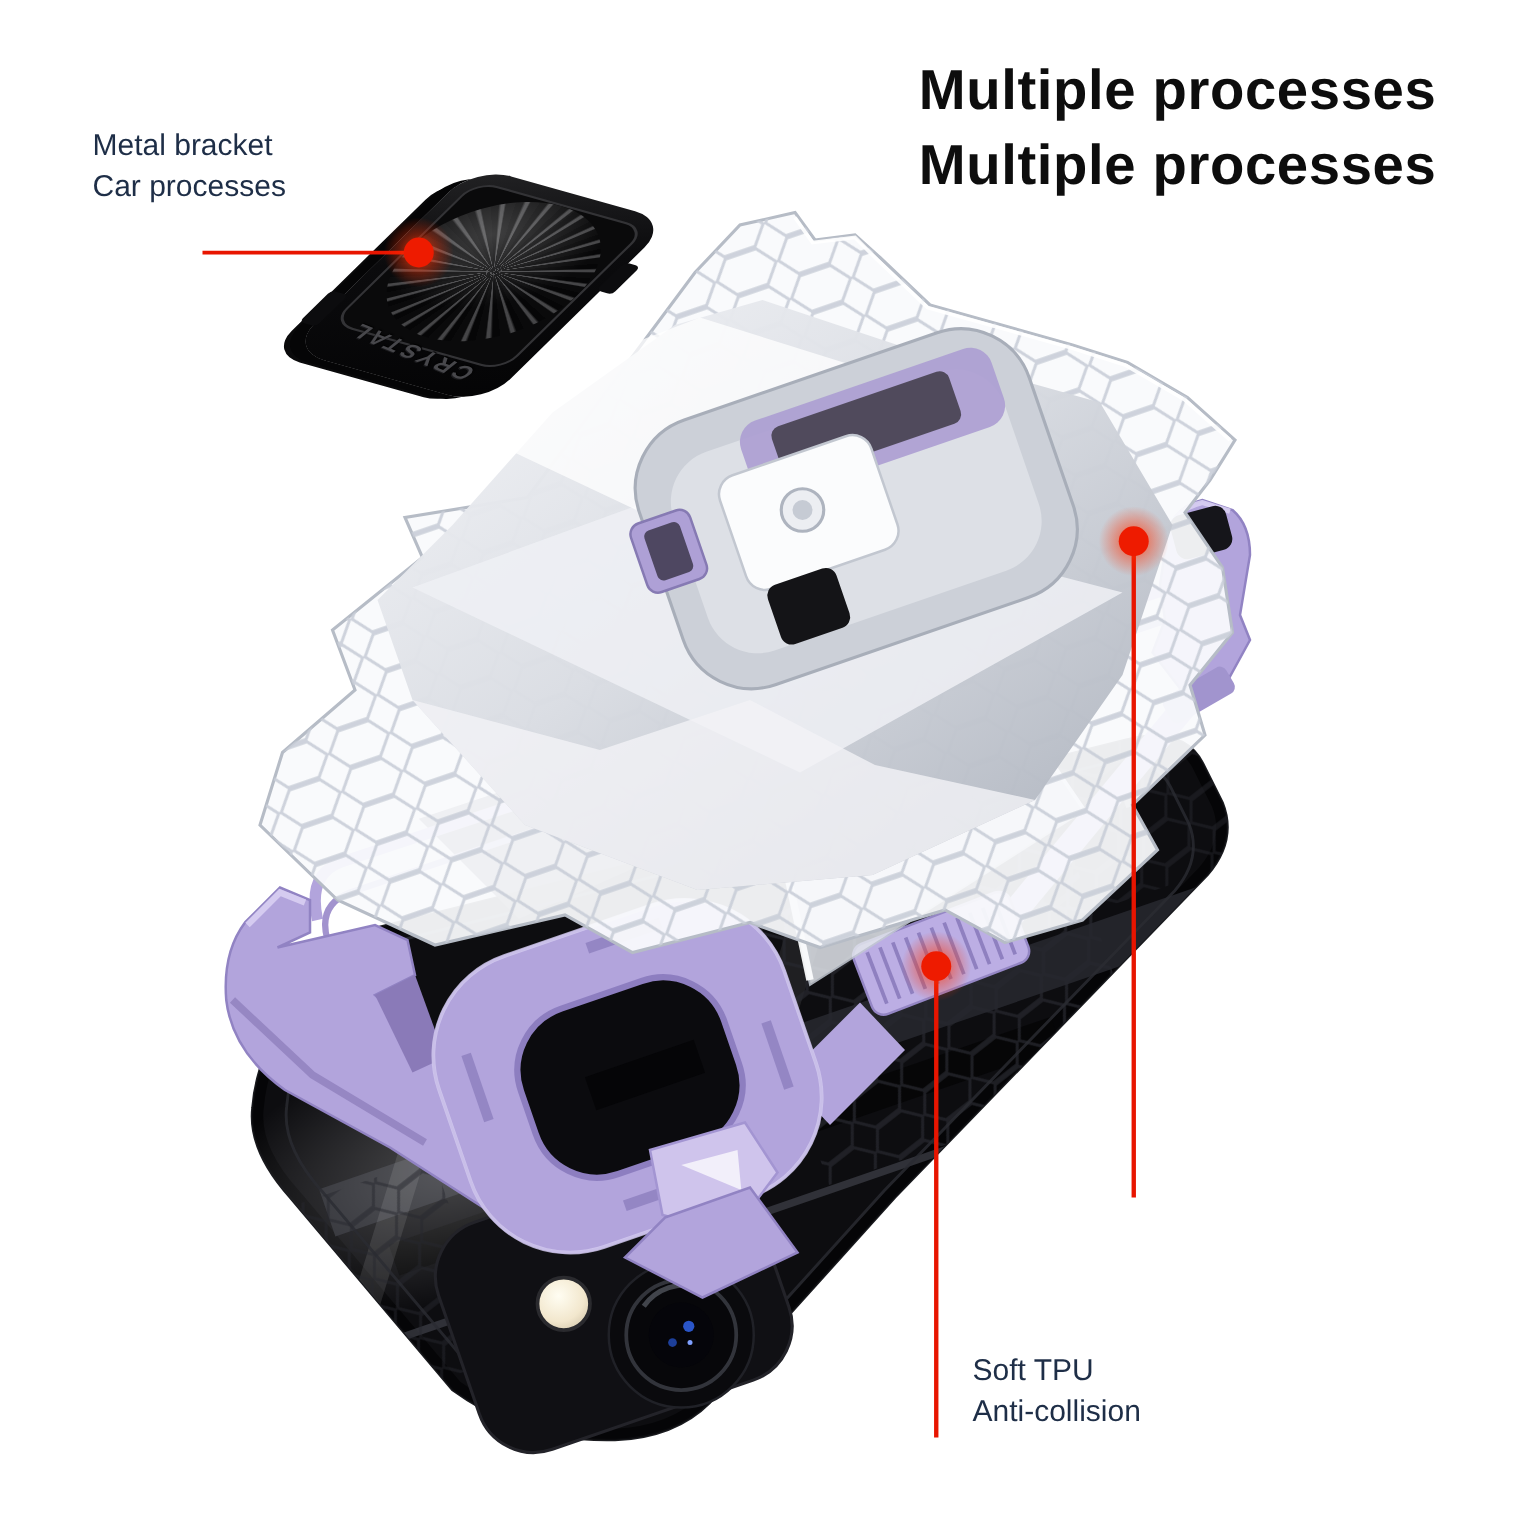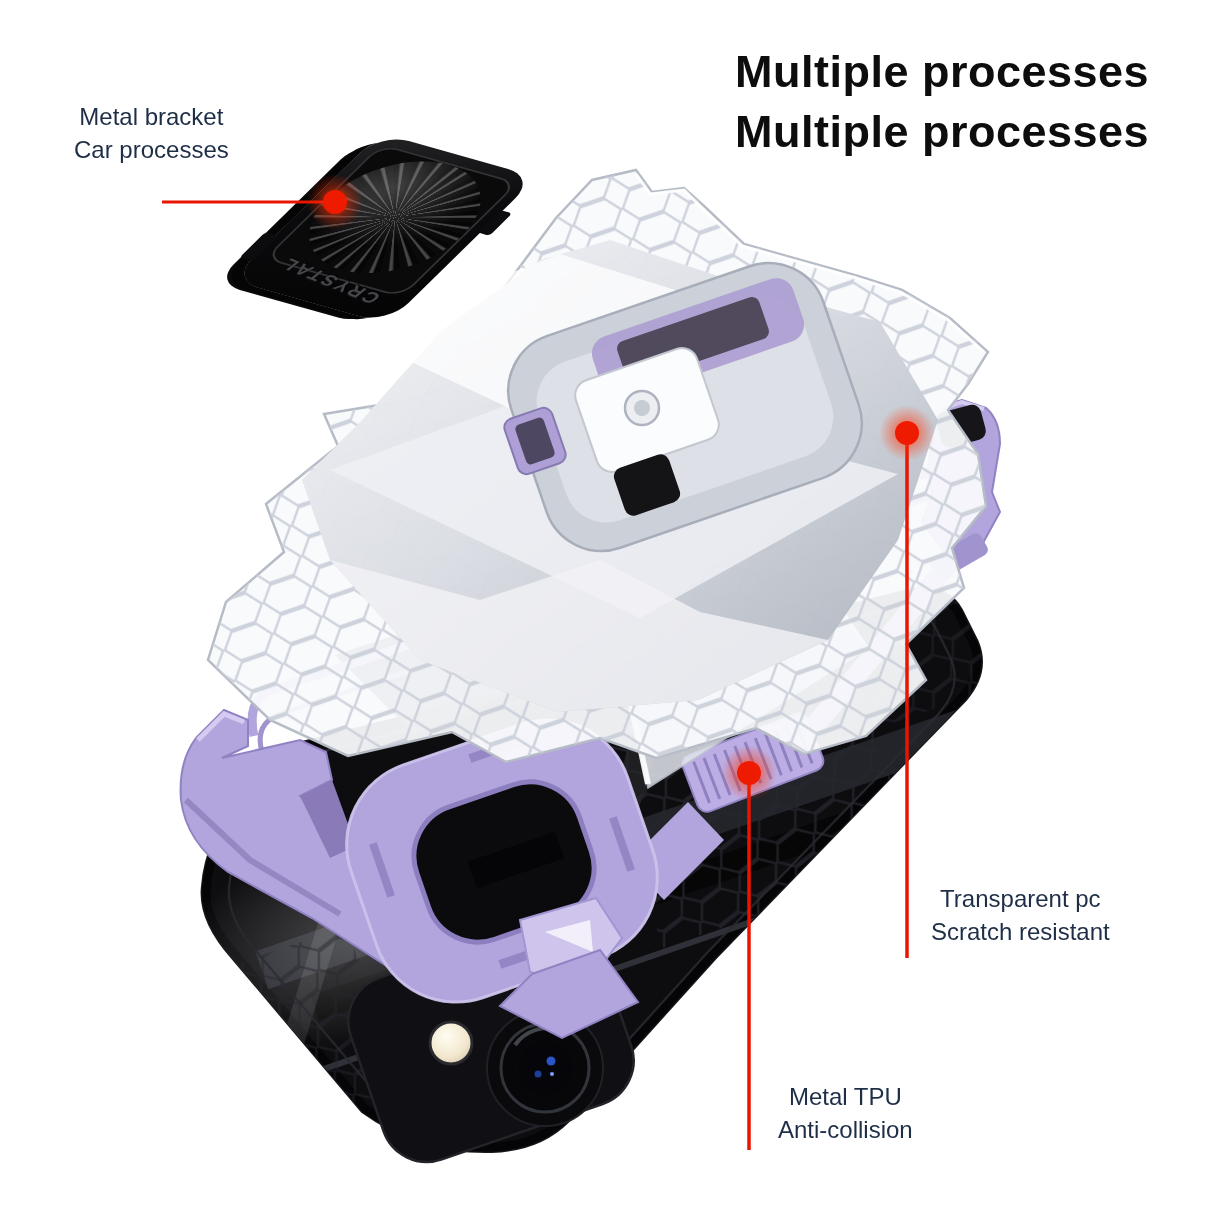--- a/index.html
+++ b/index.html
@@ -5,21 +5,21 @@
   html,body{margin:0;padding:0;background:#ffffff;}
   .stage{position:relative;width:1214px;height:1214px;background:#ffffff;overflow:hidden;
          font-family:"Liberation Sans", sans-serif;}
   svg{position:absolute;left:0;top:0;}
   #art{z-index:0;}
   #overlay{z-index:3;pointer-events:none;}
 
   
   .title{position:absolute;left:735px;top:42px;z-index:4;color:#0d0d0d;
          font-size:45px;font-weight:700;line-height:60px;letter-spacing:.5px;white-space:nowrap;}
-  .callout{position:absolute;z-index:4;color:#1e2e47;font-size:24px;line-height:33px;white-space:nowrap;text-align:center;}
+  .callout{position:absolute;z-index:4;color:#1e2e47;font-size:24px;line-height:33px;white-space:nowrap;}
   #callout-metal{left:74px;top:100px;}
   #callout-pc{left:931px;top:882px;}
   #callout-tpu{left:778px;top:1080px;}
 
   
   .bracket{position:absolute;left:0;top:0;width:163px;height:210px;z-index:1;
            transform-origin:0 0;
            transform:matrix(0.963,0.270,-0.714,0.700,380,133);
            border-radius:30px;
            background:linear-gradient(155deg,#232325 0%,#0b0b0d 40%,#040405 100%);
@@ -246,23 +246,19 @@
   <div class="title">
     <div>Multiple processes</div>
     <div>Multiple processes</div>
   </div>
 
   <div class="callout" id="callout-metal">
     <div>Metal bracket</div>
     <div>Car processes</div>
   </div>
 
-  <div class="callout" id="callout-pc">
-    <div>Transparent pc</div>
-    <div>Scratch resistant</div>
-  </div>
 
   <div class="callout" id="callout-tpu">
-    <div>Metal TPU</div>
+    <div>Soft TPU</div>
     <div>Anti-collision</div>
   </div>
 
 </div>
 
 </body></html>

